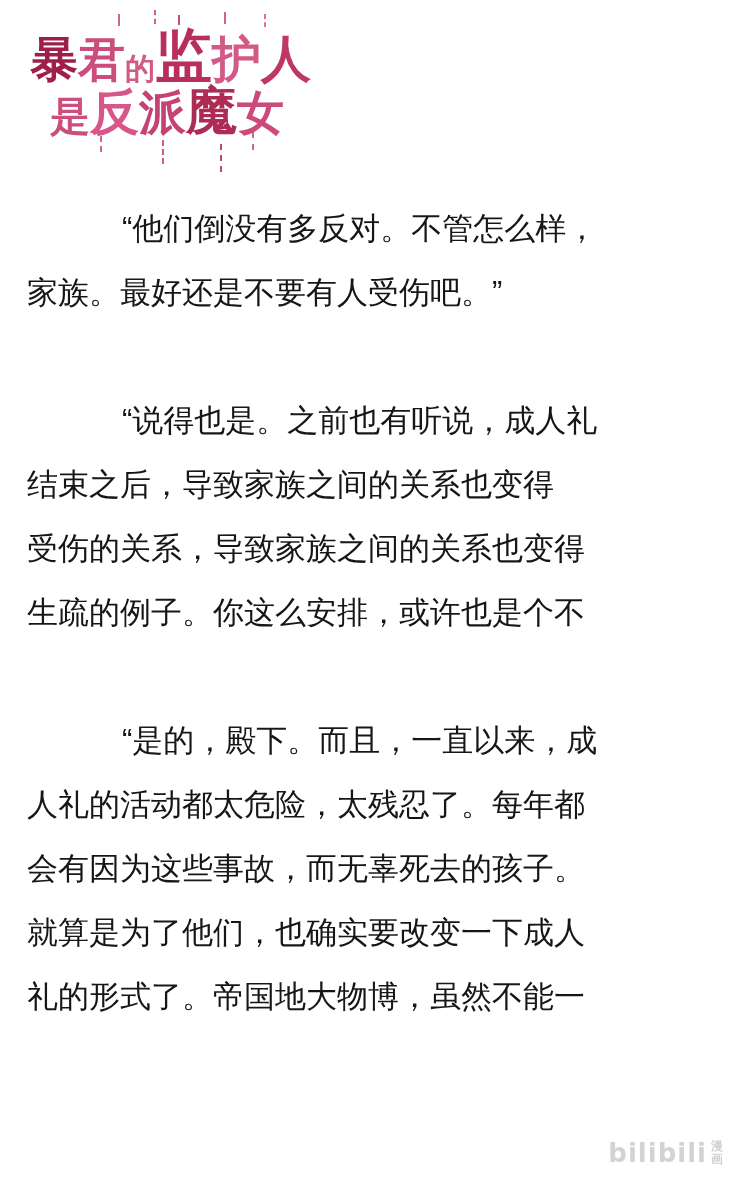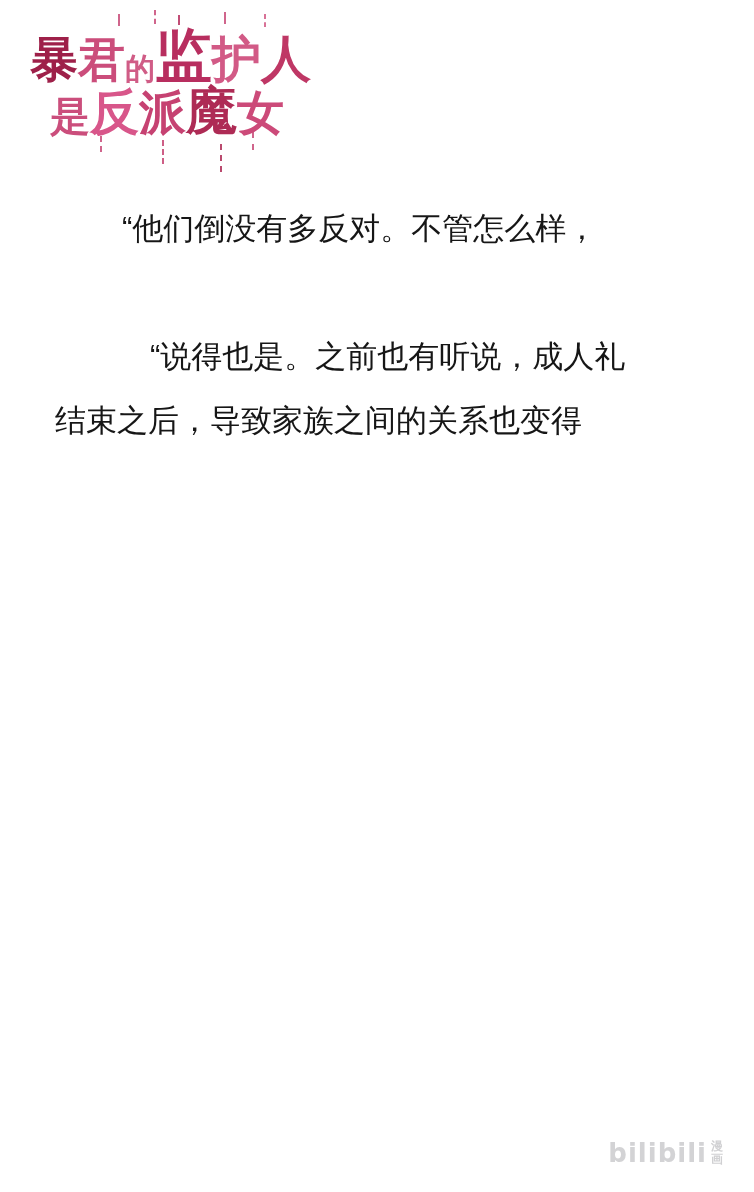--- a/index.html
+++ b/index.html
@@ -65,21 +65,21 @@
     left: 0;
     right: 0;
     top: 197px;
     padding: 0 27px;
     color: #161616;
     font-size: 31px;
     line-height: 64px;
     font-weight: 500;
     letter-spacing: 0px;
   }
-  .paragraph + .paragraph { margin-top: 64px; margin-left: 28px; }
+  .paragraph + .paragraph { margin-top: 64px; }
   .t-line { white-space: nowrap; }
   .t-line.p-first { text-indent: 95px; }
 
   
   .watermark {
     position: absolute;
     right: 31px;
     bottom: 26px;
     display: flex;
     align-items: center;
@@ -130,27 +130,37 @@
     <span class="lc c-fan">反</span>
     <span class="lc c-pai">派</span>
     <span class="lc c-mo">魔</span>
     <span class="lc c-nv">女</span>
   </div>
 </header>
 
 <main class="content">
   <section class="paragraph">
     <div class="t-line p-first">“他们倒没有多反对。不管怎么样，</div>
+    <div class="t-line">家族。最好还是不要有人受伤吧。”</div>
   </section>
 
   <section class="paragraph">
     <div class="t-line p-first">“说得也是。之前也有听说，成人礼</div>
     <div class="t-line">结束之后，导致家族之间的关系也变得</div>
+    <div class="t-line">受伤的关系，导致家族之间的关系也变得</div>
+    <div class="t-line">生疏的例子。你这么安排，或许也是个不</div>
   </section>
 
+  <section class="paragraph">
+    <div class="t-line p-first">“是的，殿下。而且，一直以来，成</div>
+    <div class="t-line">人礼的活动都太危险，太残忍了。每年都</div>
+    <div class="t-line">会有因为这些事故，而无辜死去的孩子。</div>
+    <div class="t-line">就算是为了他们，也确实要改变一下成人</div>
+    <div class="t-line">礼的形式了。帝国地大物博，虽然不能一</div>
+  </section>
 </main>
 
 <div class="watermark">
   <span class="wm-brand">bilibili</span>
   <span class="wm-cjk">
     <span>漫</span>
     <span>画</span>
   </span>
 </div>
 

